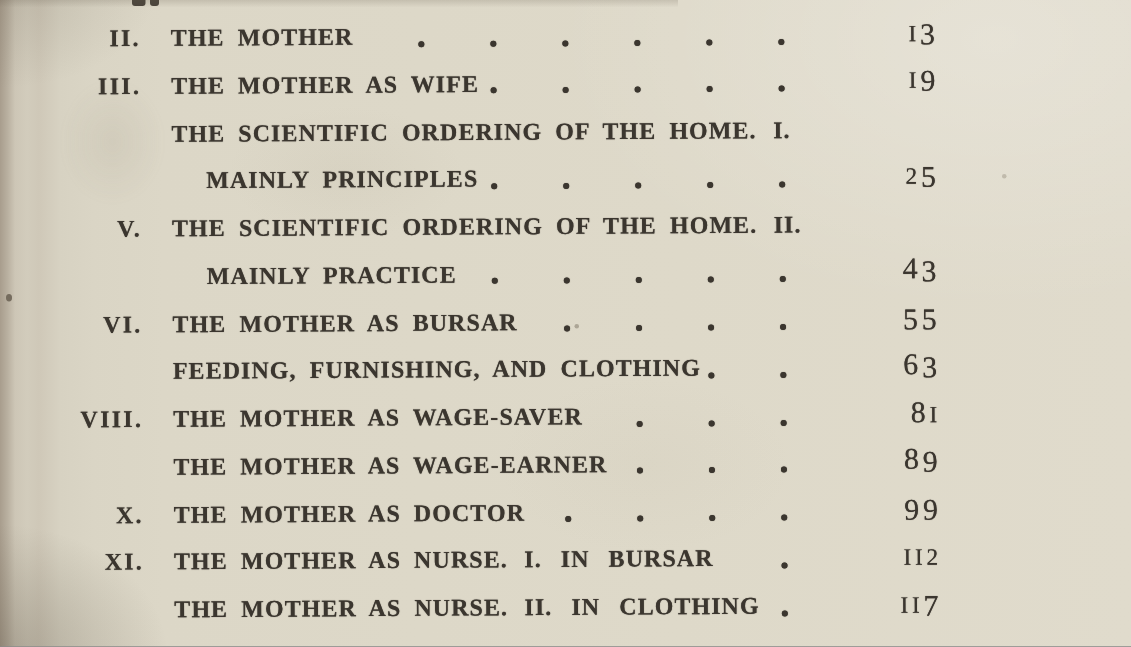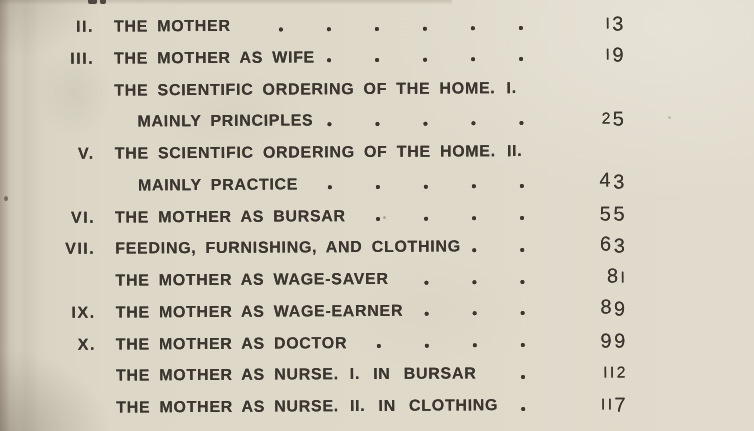--- a/index.html
+++ b/index.html
@@ -4,21 +4,21 @@
 <style>
   :root{
     --paper:#dcd7c7;
     --ink:#3b362f;
     --gutter:#a89d8d;
   }
   html,body{margin:0;padding:0;}
   body{width:754px;height:431px;overflow:hidden;background:#888;}
   .scan{
     position:relative;width:754px;height:431px;overflow:hidden;
-    font-family:Liberation Sans, sans-serif;
+    font-family:Liberation Serif, serif;
     color:var(--ink);
     background:
       radial-gradient(ellipse 420px 260px at 88% 6%, rgba(255,255,255,0.22), rgba(255,255,255,0) 70%),
       radial-gradient(ellipse 150px 120px at 0% 102%, rgba(80,70,55,0.30), rgba(80,70,55,0) 75%),
       radial-gradient(ellipse 140px 90px at 0% -2%, rgba(95,85,70,0.18), rgba(95,85,70,0) 75%),
       linear-gradient(90deg, #a89d8d 0px, #b9b0a0 5px, #cdc6b6 10px, #d2ccbc 18px, #cfc8b8 26px, #d7d2c2 40px, #dad5c5 62px, #dcd7c7 110px, #ded9c9 60%, #e0dbcc 100%);
   }
   .scan::after{ 
     content:"";position:absolute;left:0;top:0;right:40%;height:5px;
     background:linear-gradient(180deg, rgba(100,90,75,0.20), rgba(100,90,75,0));
@@ -81,20 +81,20 @@
       <div class="line">
         <span class="tw"><span class="title">THE SCIENTIFIC ORDERING OF THE HOME.</span><span class="part">I.</span></span>
       </div>
       <div class="line"><span class="tw indent"><span class="subtitle">MAINLY PRINCIPLES</span></span><span class="dots"><span class="dot" style="left: 520px;"></span><span class="dot" style="left: 472px;"></span><span class="dot" style="left: 424px;"></span><span class="dot" style="left: 376px;"></span><span class="dot" style="left: 328px;"></span></span><span class="page"><span class="osf-x">2</span><span class="osf-d">5</span></span></div>
       <div class="line">
         <span class="num">V.</span>
         <span class="tw"><span class="title">THE SCIENTIFIC ORDERING OF THE HOME.</span><span class="part">II.</span></span>
       </div>
       <div class="line"><span class="tw indent"><span class="subtitle">MAINLY PRACTICE</span></span><span class="dots"><span class="dot" style="left: 520px;"></span><span class="dot" style="left: 472px;"></span><span class="dot" style="left: 424px;"></span><span class="dot" style="left: 376px;"></span><span class="dot" style="left: 328px;"></span></span><span class="page"><span>4</span><span class="osf-d">3</span></span></div>
       <div class="line"><span class="num">VI.</span><span class="tw"><span class="title">THE MOTHER AS BURSAR</span></span><span class="dots"><span class="dot" style="left: 520px;"></span><span class="dot" style="left: 472px;"></span><span class="dot" style="left: 424px;"></span><span class="dot" style="left: 376px;"></span></span><span class="page"><span class="osf-d">5</span><span class="osf-d">5</span></span></div>
-      <div class="line"><span class="num">VII.</span><span class="tw"><span class="title">FEEDING, FURNISHING, AND CLOTHING</span></span><span class="dots"><span class="dot" style="left: 520px;"></span><span class="dot" style="left: 472px;"></span></span><span class="page"><span>6</span><span class="osf-d">3</span></span></div>
-      <div class="line"><span class="tw"><span class="title">THE MOTHER AS WAGE-SAVER</span></span><span class="dots"><span class="dot" style="left: 520px;"></span><span class="dot" style="left: 472px;"></span><span class="dot" style="left: 424px;"></span></span><span class="page"><span>8</span><span class="osf-x">I</span></span></div>
-      <div class="line"><span class="num">IX.</span><span class="tw"><span class="title">THE MOTHER AS WAGE-EARNER</span></span><span class="dots"><span class="dot" style="left: 520px;"></span><span class="dot" style="left: 472px;"></span><span class="dot" style="left: 424px;"></span></span><span class="page"><span>8</span><span class="osf-d">9</span></span></div>
+      <div class="line"><span class="tw"><span class="title">FEEDING, FURNISHING, AND CLOTHING</span></span><span class="dots"><span class="dot" style="left: 520px;"></span><span class="dot" style="left: 472px;"></span></span><span class="page"><span>6</span><span class="osf-d">3</span></span></div>
+      <div class="line"><span class="num">VIII.</span><span class="tw"><span class="title">THE MOTHER AS WAGE-SAVER</span></span><span class="dots"><span class="dot" style="left: 520px;"></span><span class="dot" style="left: 472px;"></span><span class="dot" style="left: 424px;"></span></span><span class="page"><span>8</span><span class="osf-x">I</span></span></div>
+      <div class="line"><span class="tw"><span class="title">THE MOTHER AS WAGE-EARNER</span></span><span class="dots"><span class="dot" style="left: 520px;"></span><span class="dot" style="left: 472px;"></span><span class="dot" style="left: 424px;"></span></span><span class="page"><span>8</span><span class="osf-d">9</span></span></div>
       <div class="line"><span class="num">X.</span><span class="tw"><span class="title">THE MOTHER AS DOCTOR</span></span><span class="dots"><span class="dot" style="left: 520px;"></span><span class="dot" style="left: 472px;"></span><span class="dot" style="left: 424px;"></span><span class="dot" style="left: 376px;"></span></span><span class="page"><span class="osf-d">9</span><span class="osf-d">9</span></span></div>
-      <div class="line"><span class="tw"><span class="title">THE MOTHER AS NURSE.</span><span class="part">I. IN BURSAR</span></span><span class="dots"><span class="dot" style="left: 520px;"></span></span><span class="page"><span class="osf-x">I</span><span class="osf-x">I</span><span class="osf-x">2</span></span></div>
+      <div class="line"><span class="num">XI.</span><span class="tw"><span class="title">THE MOTHER AS NURSE.</span><span class="part">I. IN BURSAR</span></span><span class="dots"><span class="dot" style="left: 520px;"></span></span><span class="page"><span class="osf-x">I</span><span class="osf-x">I</span><span class="osf-x">2</span></span></div>
       <div class="line"><span class="tw"><span class="title">THE MOTHER AS NURSE.</span><span class="part">II. IN CLOTHING</span></span><span class="dots"><span class="dot" style="left: 520px;"></span></span><span class="page"><span class="osf-x">I</span><span class="osf-x">I</span><span class="osf-d">7</span></span></div>
     </div>
 </div>
 
 </body></html>

